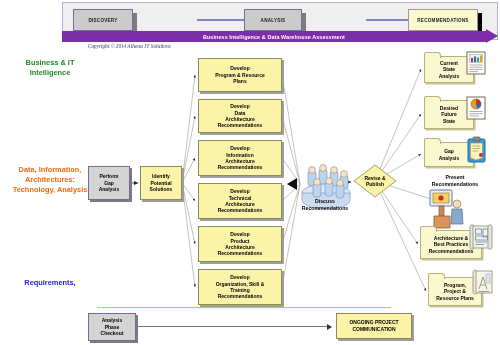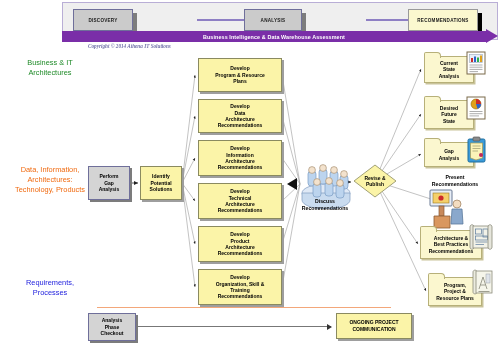--- a/index.html
+++ b/index.html
@@ -31,21 +31,21 @@
   .purple-band{position:absolute;left:62px;top:31px;width:424px;height:11px;
       background:#7a2ea8;display:flex;align-items:center;justify-content:center;}
   .purple-band span{color:#fff;font-size:5.4px;font-weight:bold;letter-spacing:.1px;}
   .purple-head{position:absolute;left:486px;top:29px;
       border-left:12px solid #7a2ea8;border-top:7px solid transparent;
       border-bottom:7px solid transparent;}
   .copyright{position:absolute;left:88px;top:43px;font-family:"Liberation Serif",serif;
       font-style:italic;font-weight:bold;font-size:5.2px;color:#6f6fa8;}
 
   
-  .cat{position:absolute;text-align:center;font-size:7.4px;font-weight:normal;line-height:10px;}
+  .cat{position:absolute;text-align:center;font-size:7.4px;font-weight:bold;line-height:10px;}
   #cat-biz{left:4px;top:58px;width:92px;color:#1f8a28;}
   #cat-arch{left:0px;top:165px;width:100px;color:#f06a10;}
   #cat-org{left:4px;top:278px;width:92px;color:#2222dd;}
 
   
   .box{position:absolute;box-sizing:border-box;border:1px solid #8a8a8a;
       display:flex;align-items:center;justify-content:center;text-align:center;
       font-size:5px;font-weight:bold;line-height:6.4px;padding:1px 2px;}
   .gray{background:#d4d4d4;box-shadow:2px 2px 0 #7c7c7c;border-color:#6f6f9a;}
   .yellow{background:#fbf4a8;box-shadow:2px 2px 0 #9e9e9e;border-color:#8a8a60;}
@@ -149,30 +149,29 @@
     <div class="phase accent" id="ph-recs">RECOMMENDATIONS</div>
   </div>
   <div class="purple-band">
     <span>Business Intelligence &amp; Data Warehouse Assessment</span>
   </div>
   <div class="purple-head"></div>
   <div class="copyright">Copyright © 2014 Athena IT Solutions</div>
 
   <div class="cat" id="cat-biz">
     <div>Business &amp; IT</div>
-    <div>Architectures</div>
+    <div>Intelligence</div>
   </div>
   <div class="cat" id="cat-arch">
     <div>Data, Information,</div>
     <div>Architectures:</div>
-    <div>Technology, Products</div>
+    <div>Technology, Analysis</div>
   </div>
   <div class="cat" id="cat-org">
     <div>Requirements,</div>
-    <div>Processes</div>
   </div>
 
   <div class="box gray" id="b-perform">
     <div>
       <div>Perform</div>
       <div>Gap</div>
       <div>Analysis</div>
     </div>
   </div>
   <div class="box yellow" id="b-identify">

